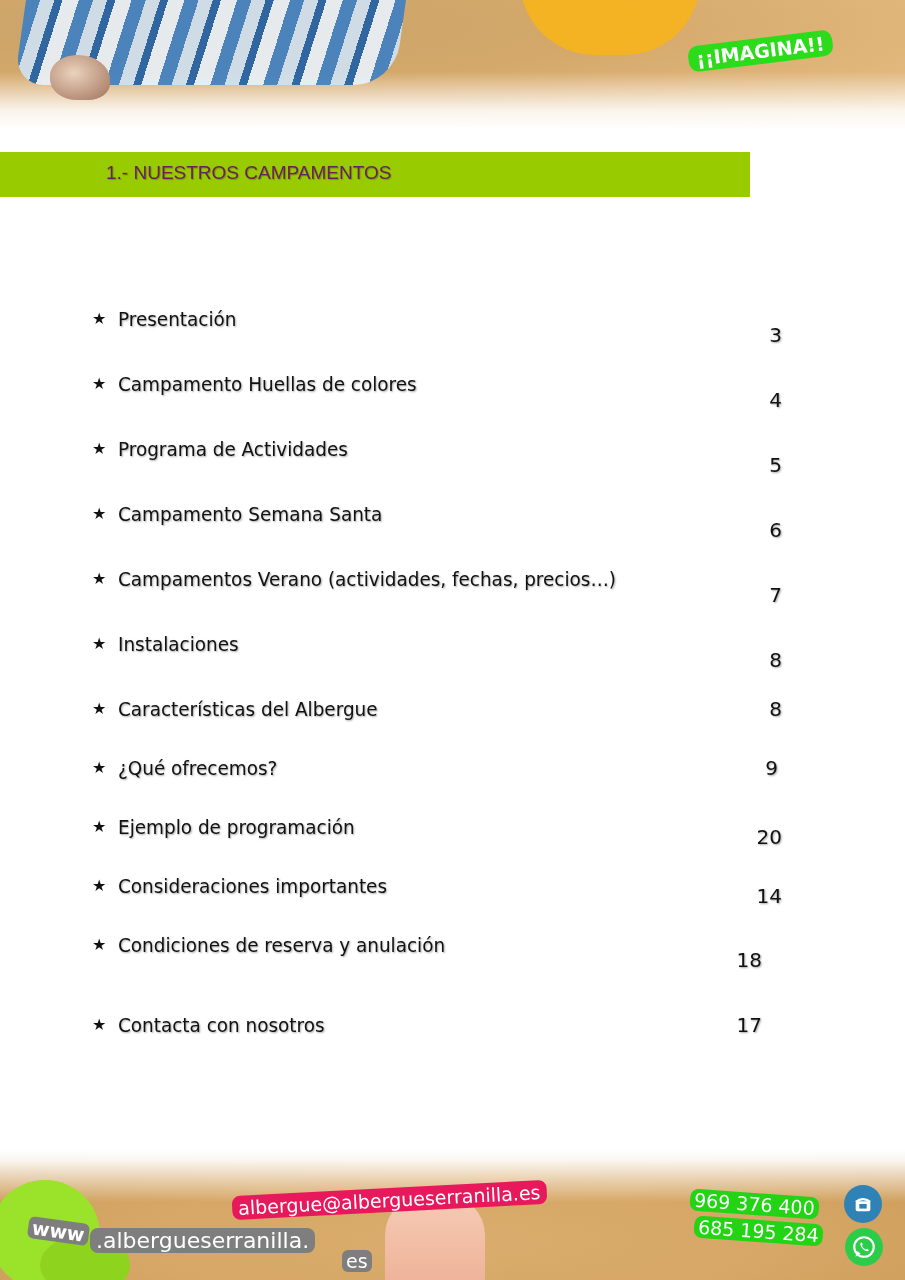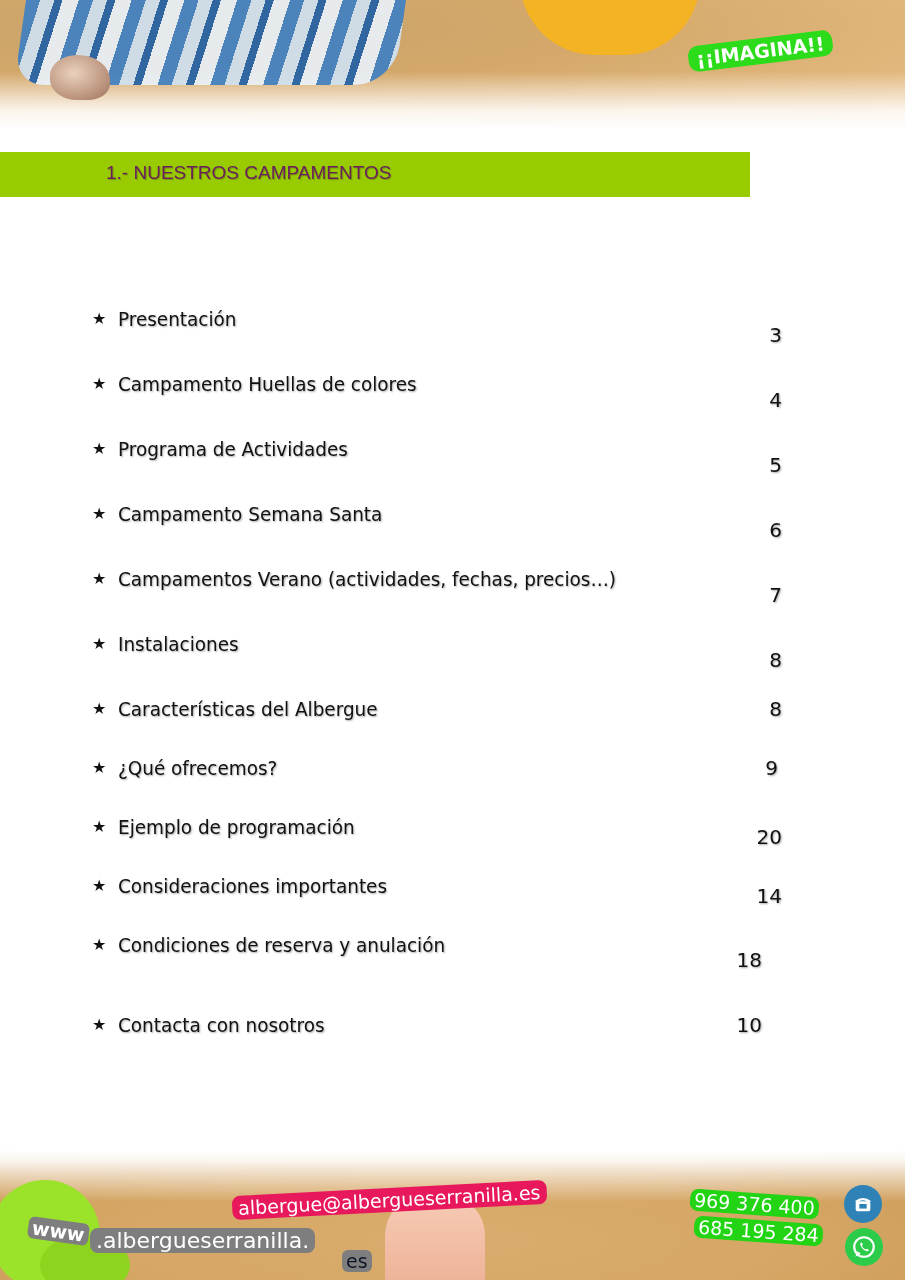--- a/index.html
+++ b/index.html
@@ -108,21 +108,21 @@
     color:#fff; background:#7e7e7e; padding:0 4px; border-radius:6px;
     transform:rotate(8deg);
   }
   .footer-domain {
     position:absolute; left:90px; top:1228px;
     font-family:"DejaVu Sans", sans-serif; font-size:22px; color:#fff;
     background:#7e7e7e; padding:0 6px; border-radius:8px; white-space:nowrap;
   }
   .footer-tld {
     position:absolute; left:342px; top:1250px;
-    font-family:"DejaVu Sans", sans-serif; font-size:19px; color:#0f172a;
+    font-family:"DejaVu Sans", sans-serif; font-size:19px; color:#ffffff;
     background:#7e7e7e; padding:0 4px; border-radius:6px;
   }
   .footer-phone {
     position:absolute; font-family:"DejaVu Sans", sans-serif; font-size:19px;
     color:#fff; background:#22d414; padding:0 4px; border-radius:8px;
     white-space:nowrap;
   }
   .phone1 { left:690px; top:1193px; transform:rotate(4deg); }
   .phone2 { left:694px; top:1220px; transform:rotate(4deg); }
   .icon-circle {
@@ -198,21 +198,21 @@
     <span class="toc-page" style="top:10px;">14</span>
   </div>
   <div class="toc-item" style="top:933px;">
     <span class="toc-star">★</span>
     <span class="toc-label">Condiciones de reserva y anulación</span>
     <span class="toc-page" style="top:15px; right:20px;">18</span>
   </div>
   <div class="toc-item" style="top:1013px;">
     <span class="toc-star">★</span>
     <span class="toc-label">Contacta con nosotros</span>
-    <span class="toc-page" style="right:20px;">10</span>
+    <span class="toc-page" style="right:20px;">17</span>
   </div>
 </div>
 
 <div class="footer-banner"></div>
 <div class="flipflop"></div>
 <div class="flipflop2"></div>
 <div class="hand"></div>
 
 <div class="footer-email">albergue@albergueserranilla.es</div>
 <div class="footer-www">www</div>

